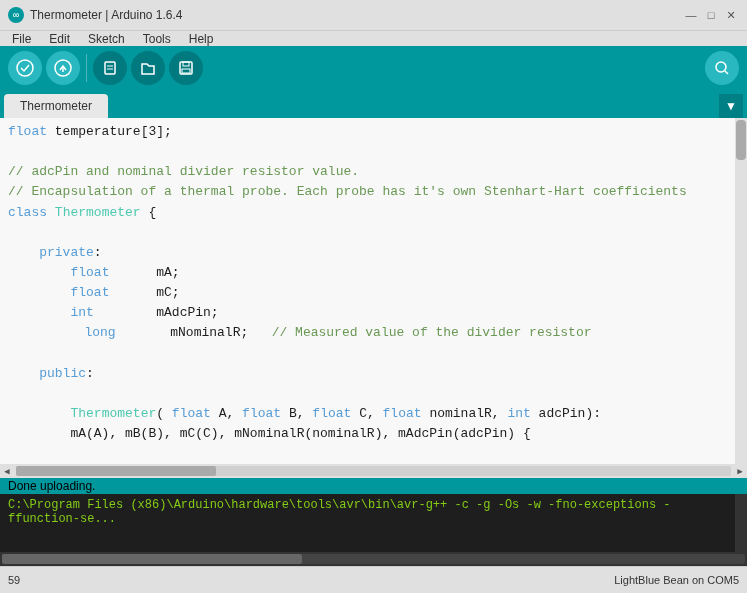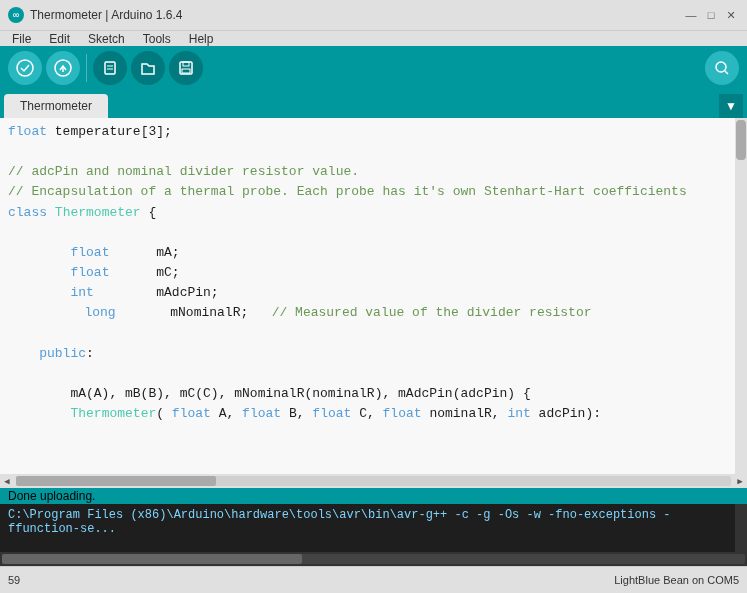--- a/index.html
+++ b/index.html
@@ -256,24 +256,24 @@
       padding: 4px 8px;
       font-family: Liberation Sans, sans-serif;
       font-size: 12px;
       color: #000000;
       height: 16px;
       display: flex;
       align-items: center;
     }
     #console-output {
       background: #1e1e1e;
-      color: #7dd3fc;
+      color: #84cc16;
       font-size: 12px;
       padding: 4px 8px;
-      height: 48px;
+      height: 58px;
       overflow: hidden;
       position: relative;
     }
     #console-scrollbar-v {
       position: absolute;
       right: 0;
       top: 0;
       width: 12px;
       height: 100%;
       background: #333;
@@ -417,29 +417,30 @@
     <div id="scrollbar-v">
       <div id="scrollbar-thumb-v"></div>
     </div>
 
     <div class="code-line"><span class="kw-type">float</span> temperature[3];</div>
     <div class="code-line">&nbsp;</div>
     <div class="code-line"><span class="comment">// adcPin and nominal divider resistor value.</span></div>
     <div class="code-line"><span class="comment">// Encapsulation of a thermal probe. Each probe has it's own Stenhart-Hart coefficients</span></div>
     <div class="code-line"><span class="kw-class">class</span> <span class="class-name">Thermometer</span> {</div>
     <div class="code-line">&nbsp;</div>
+    <div class="code-line">    <span class="kw-access">private</span>:</div>
     <div class="code-line">        <span class="kw-type">float</span>      mA;</div>
     <div class="code-line">        <span class="kw-type">float</span>      mC;</div>
     <div class="code-line">        <span class="kw-int">int</span>        mAdcPin;</div>
     <div class="code-line">        <span class="kw-long">long</span>       mNominalR;   <span class="comment">// Measured value of the divider resistor</span></div>
     <div class="code-line">&nbsp;</div>
     <div class="code-line">    <span class="kw-access">public</span>:</div>
     <div class="code-line">&nbsp;</div>
+    <div class="code-line">        <span class="class-name">Thermometer</span>( <span class="kw-type">float</span> A, <span class="kw-type">float</span> B, <span class="kw-type">float</span> C, <span class="kw-type">float</span> nominalR, <span class="kw-int">int</span> adcPin):</div>
     <div class="code-line">        mA(A), mB(B), mC(C), mNominalR(nominalR), mAdcPin(adcPin) {</div>
-    <div class="code-line">        <span class="class-name">Thermometer</span>( <span class="kw-type">float</span> A, <span class="kw-type">float</span> B, <span class="kw-type">float</span> C, <span class="kw-type">float</span> nominalR, <span class="kw-int">int</span> adcPin):</div>
   </div>
 
   <div id="scrollbar-h-area">
     <div id="scrollbar-arrow-left">◀</div>
     <div id="scrollbar-track-h">
       <div id="scrollbar-thumb-h"></div>
     </div>
     <div id="scrollbar-arrow-right">▶</div>
   </div>
 </div>

